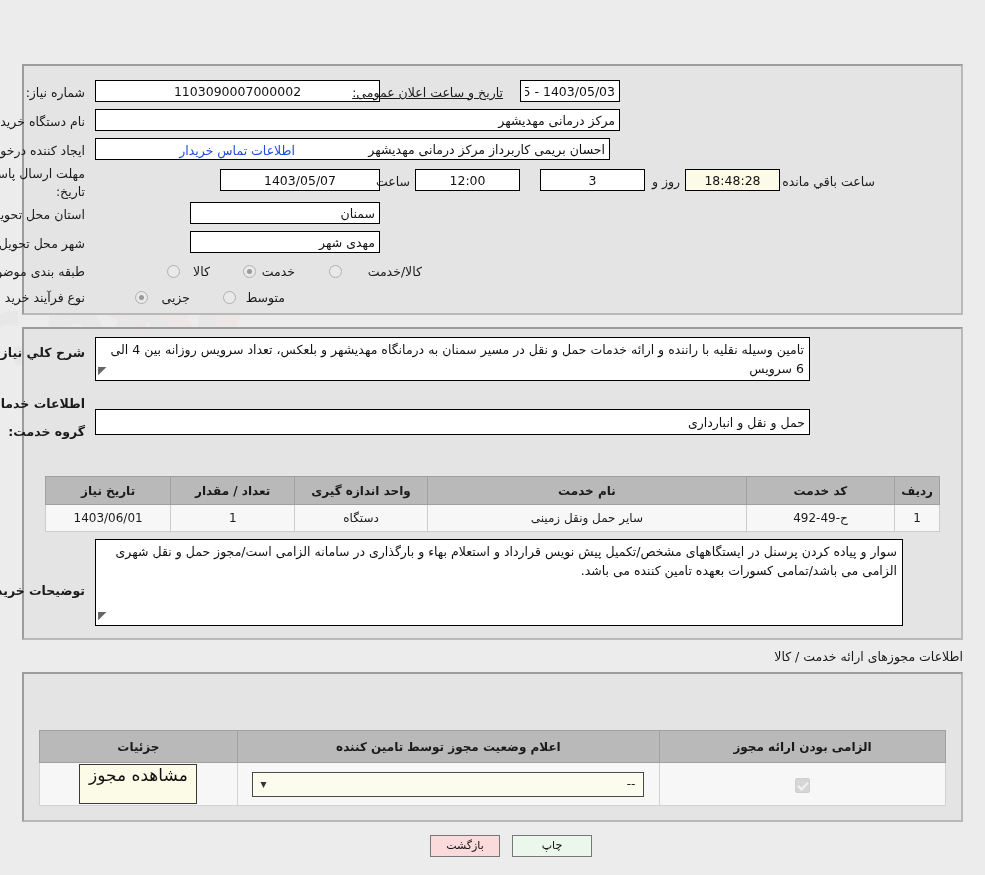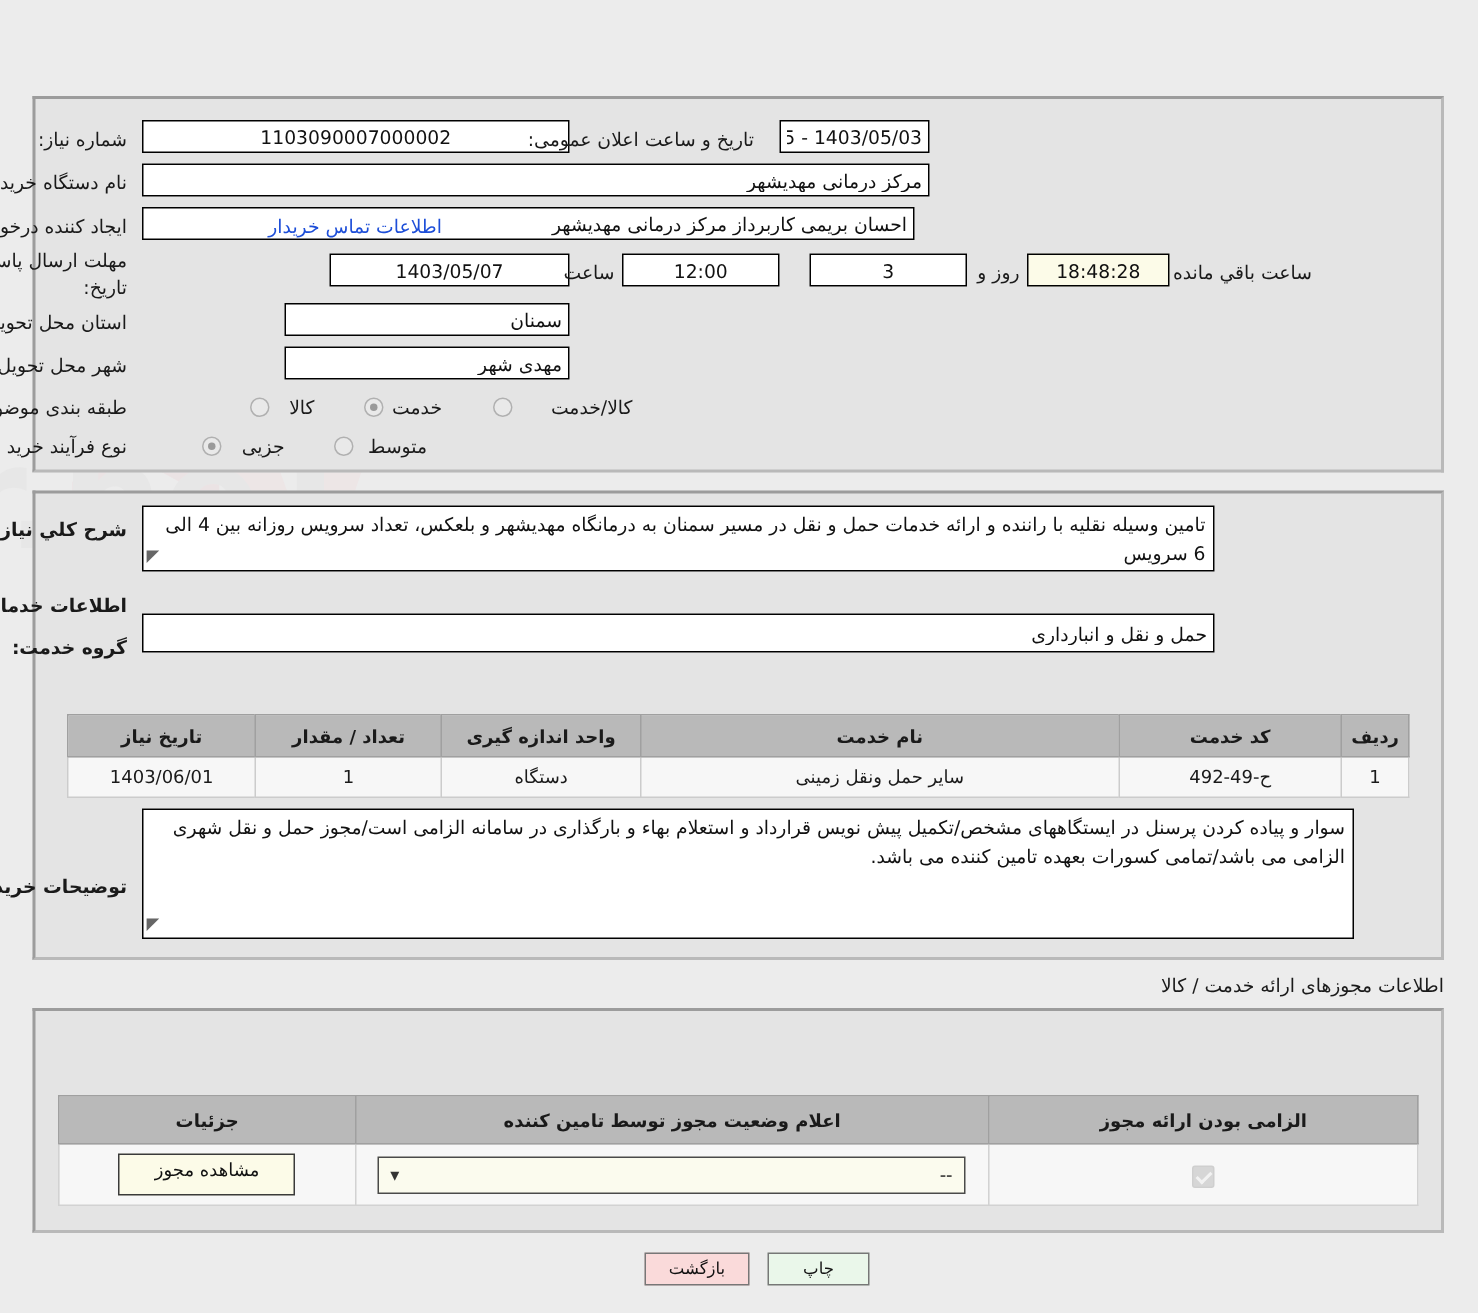--- a/index.html
+++ b/index.html
@@ -226,44 +226,44 @@
     position: absolute;
     left: 7px; top: 0px;
     font-size: 12px;
     color: #333;
     line-height: 23px;
   }
 
   .btn-lic {
     display: inline-block;
     box-sizing: border-box;
-    width: 118px; height: 28px;
+    width: 118px; height: 40px;
     background: #fcfbe8;
     border: 1px solid #3a3a3a;
-    font-size: 12px;
+    font-size: 17px;
     color: #111;
     line-height: 20px;
     text-align: center;
     cursor: pointer;
   }
 
   
   .btm-btn {
     position: absolute;
     box-sizing: border-box;
     height: 22px;
     font-size: 11px;
     line-height: 20px;
     text-align: center;
     border: 1px solid #777;
     cursor: pointer;
     z-index: 3;
     color: #111;
   }
-  #btn-print  { left: 512px; top: 835px; width: 68px; background: #eaf7ea; }
+  #btn-print  { left: 512px; top: 835px; width: 80px; background: #eaf7ea; }
   #btn-back   { left: 430px; top: 835px; width: 70px; background: #fadada; }
 </style>
 </head>
 <body>
 
 <div id="page">
 
   <svg class="watermark" viewBox="0 0 985 300" xmlns="http://www.w3.org/2000/svg">
     <g opacity="0.30">
       <path d="M55 175 L95 150 L140 175 L140 235 C140 262 98 290 98 290 C98 290 55 262 55 235 Z" fill="none" stroke="#e8b7bd" stroke-width="13"></path>
@@ -271,21 +271,21 @@
       <text x="240" y="215" font-family="DejaVu Sans, sans-serif" font-size="96" font-weight="bold" fill="#cfcfcf">AriaTender.neT</text>
     </g>
   </svg>
 
 
   <div class="panel" id="panel-main"></div>
 
   <div class="lbl" style="right:900px; top:85px;">شماره نیاز:</div>
   <input class="inp ctr" style="right: 605px; top: 80px; width: 285px;" readonly="" value="1103090007000002">
 
-  <div class="lbl" style="right:482px; top:85px;">تاریخ و ساعت اعلان عمومی:</div>
+  <div class="lbl" style="right:482px; top:85px;text-decoration:underline;">تاریخ و ساعت اعلان عمومی:</div>
   <input class="inp ctr" style="right: 365px; top: 80px; width: 100px; position: absolute; left: auto;" readonly="" value="1403/05/03 - 16:55">
 
   <div class="lbl" style="right:900px; top:114px;">نام دستگاه خریدار:</div>
   <input class="inp" style="right: 365px; top: 109px; width: 525px;" readonly="" value="مرکز درمانی مهدیشهر">
 
   <div class="lbl" style="right:900px; top:143px;">ایجاد کننده درخواست:</div>
   <input class="inp" style="right: 375px; top: 138px; width: 515px;" readonly="" value="احسان بریمی کاربرداز مرکز درمانی مهدیشهر">
   <div class="lnk" style="right:690px; top:143px; left:auto;">اطلاعات تماس خریدار</div>
 
   <div class="lbl" style="right:900px; top:166px;">مهلت ارسال پاسخ: تا</div>

